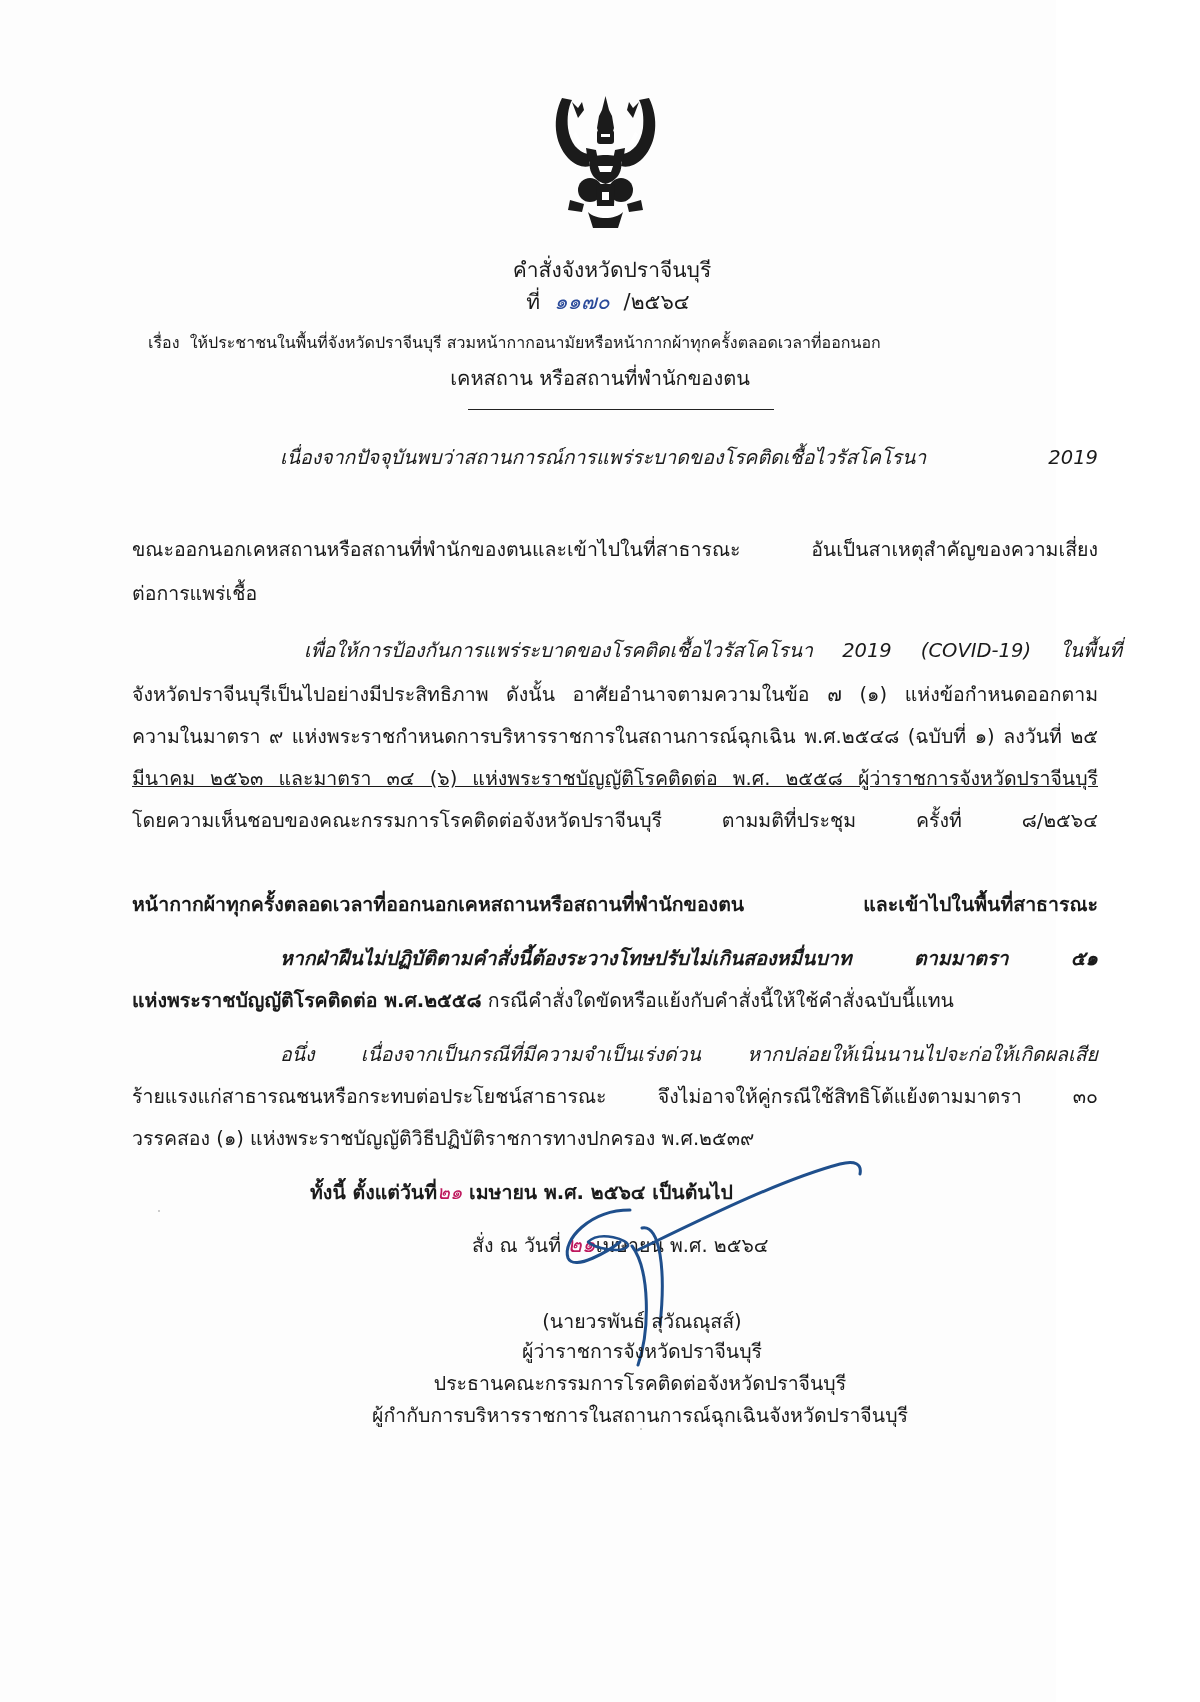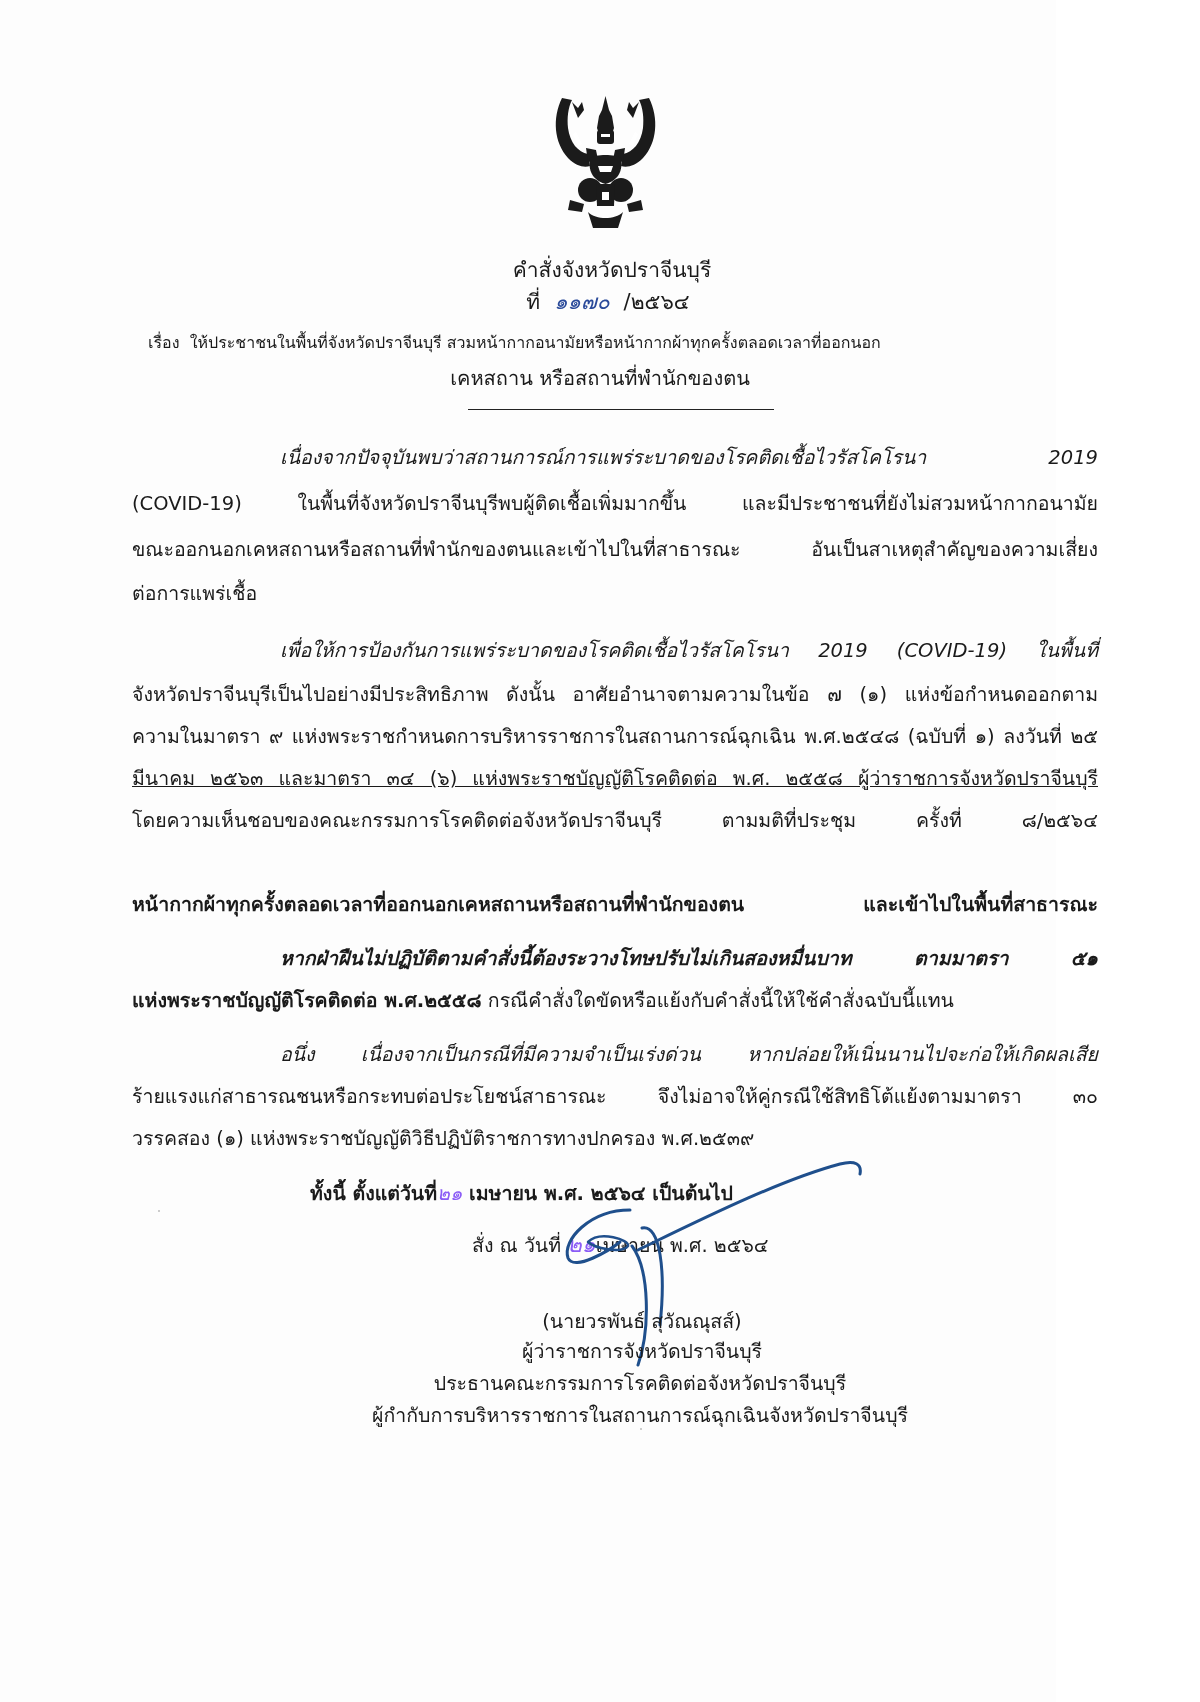--- a/index.html
+++ b/index.html
@@ -81,23 +81,23 @@
       left: 132px;
       width: 966px;
     }
     .indent { left: 280px; width: 818px; font-style: italic; }
     .justify {
       text-align: justify;
       text-align-last: justify;
     }
     .bold { font-weight: bold; }
     .ink {
-      color: #8b5cf6;
+      color: #be185d;
       font-style: italic;
-      font-family: Liberation Sans, sans-serif;
+      font-family: Liberation Serif, serif;
     }
     .sign-line {
       position: absolute;
       left: 0;
       width: 1200px;
       text-align: center;
       font-size: 19.5px;
       line-height: 28px;
       white-space: nowrap;
     }
@@ -165,25 +165,24 @@
 
   <div class="subject">
     <span>เรื่อง</span>&nbsp;
     <span>ให้ประชาชนในพื้นที่จังหวัดปราจีนบุรี สวมหน้ากากอนามัยหรือหน้ากากผ้าทุกครั้งตลอดเวลาที่ออกนอก</span>
   </div>
   <div class="subject-2">เคหสถาน หรือสถานที่พำนักของตน</div>
 
   <div class="rule"></div>
 
   <div class="para-line indent justify" style="top:443px;">เนื่องจากปัจจุบันพบว่าสถานการณ์การแพร่ระบาดของโรคติดเชื้อไวรัสโคโรนา 2019</div>
-  <div class="para-line justify" style="top:489px;">(COVID-19) ในพื้นที่จังหวัดปราจีนบุรีพบผู้ติดเชื้อเพิ่มมากขึ้น และมีประชาชนที่ยังไม่สวมหน้ากากอนามัย</div>
   <div class="para-line" style="top:579px;">ต่อการแพร่เชื้อ</div>
   <div class="para-line justify" style="top:535px;">ขณะออกนอกเคหสถานหรือสถานที่พำนักของตนและเข้าไปในที่สาธารณะ อันเป็นสาเหตุสำคัญของความเสี่ยง</div>
 
-  <div class="para-line indent justify" style="top:636px;">เพื่อให้การป้องกันการแพร่ระบาดของโรคติดเชื้อไวรัสโคโรนา 2019 (COVID-19) ในพื้นที่</div>
+  <div class="para-line indent justify" style="top:636px;margin-left:24px;">เพื่อให้การป้องกันการแพร่ระบาดของโรคติดเชื้อไวรัสโคโรนา 2019 (COVID-19) ในพื้นที่</div>
   <div class="para-line justify" style="top:680px;">จังหวัดปราจีนบุรีเป็นไปอย่างมีประสิทธิภาพ ดังนั้น อาศัยอำนาจตามความในข้อ ๗ (๑) แห่งข้อกำหนดออกตาม</div>
   <div class="para-line justify" style="top:722px;">ความในมาตรา ๙ แห่งพระราชกำหนดการบริหารราชการในสถานการณ์ฉุกเฉิน พ.ศ.๒๕๔๘ (ฉบับที่ ๑) ลงวันที่ ๒๕</div>
   <div class="para-line justify" style="top:764px;text-decoration:underline;">มีนาคม ๒๕๖๓ และมาตรา ๓๔ (๖) แห่งพระราชบัญญัติโรคติดต่อ พ.ศ. ๒๕๕๘ ผู้ว่าราชการจังหวัดปราจีนบุรี</div>
   <div class="para-line justify" style="top:806px;">โดยความเห็นชอบของคณะกรรมการโรคติดต่อจังหวัดปราจีนบุรี ตามมติที่ประชุม ครั้งที่ ๘/๒๕๖๔</div>
   <div class="para-line justify bold" style="top:890px;">หน้ากากผ้าทุกครั้งตลอดเวลาที่ออกนอกเคหสถานหรือสถานที่พำนักของตน และเข้าไปในพื้นที่สาธารณะ</div>
 
   <div class="para-line indent justify bold" style="top:944px;">หากฝ่าฝืนไม่ปฏิบัติตามคำสั่งนี้ต้องระวางโทษปรับไม่เกินสองหมื่นบาท ตามมาตรา ๕๑</div>
   <div class="para-line" style="top:986px;">
     <span class="bold">แห่งพระราชบัญญัติโรคติดต่อ พ.ศ.๒๕๕๘</span><span> กรณีคำสั่งใดขัดหรือแย้งกับคำสั่งนี้ให้ใช้คำสั่งฉบับนี้แทน</span>
   </div>

